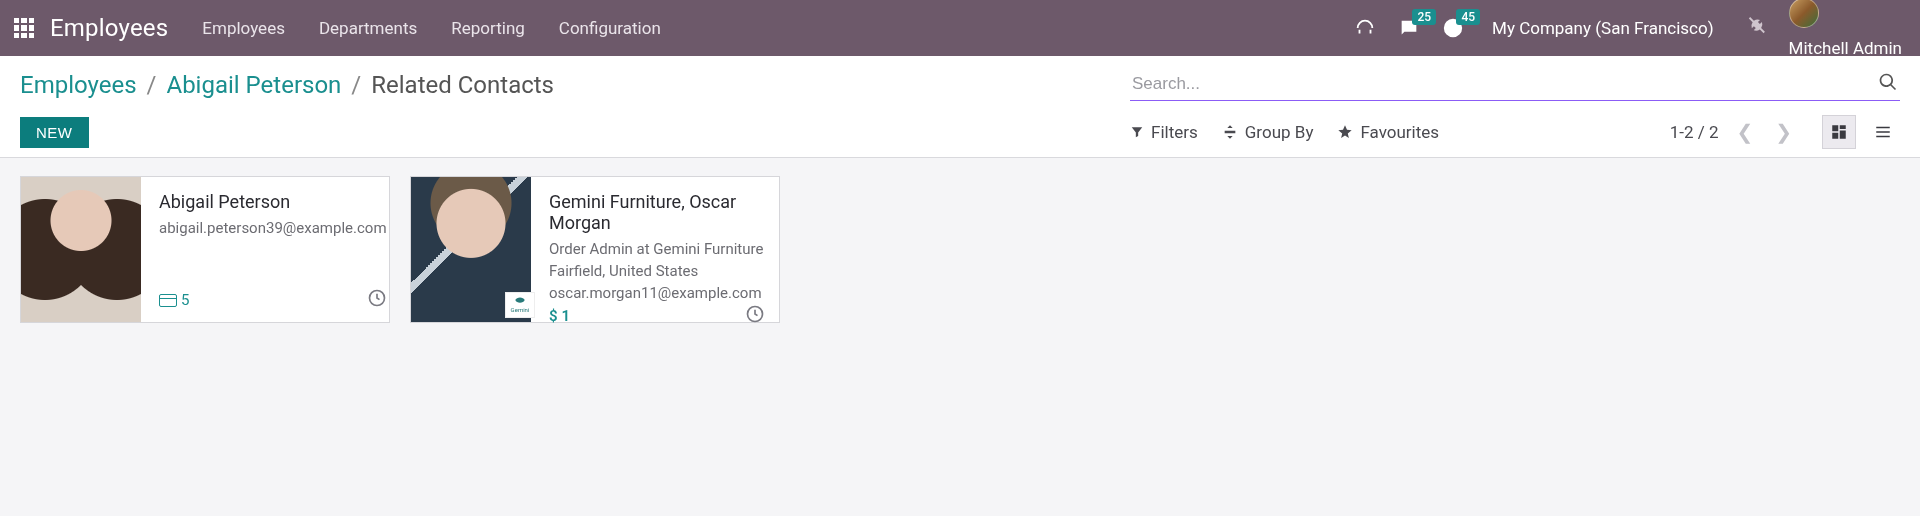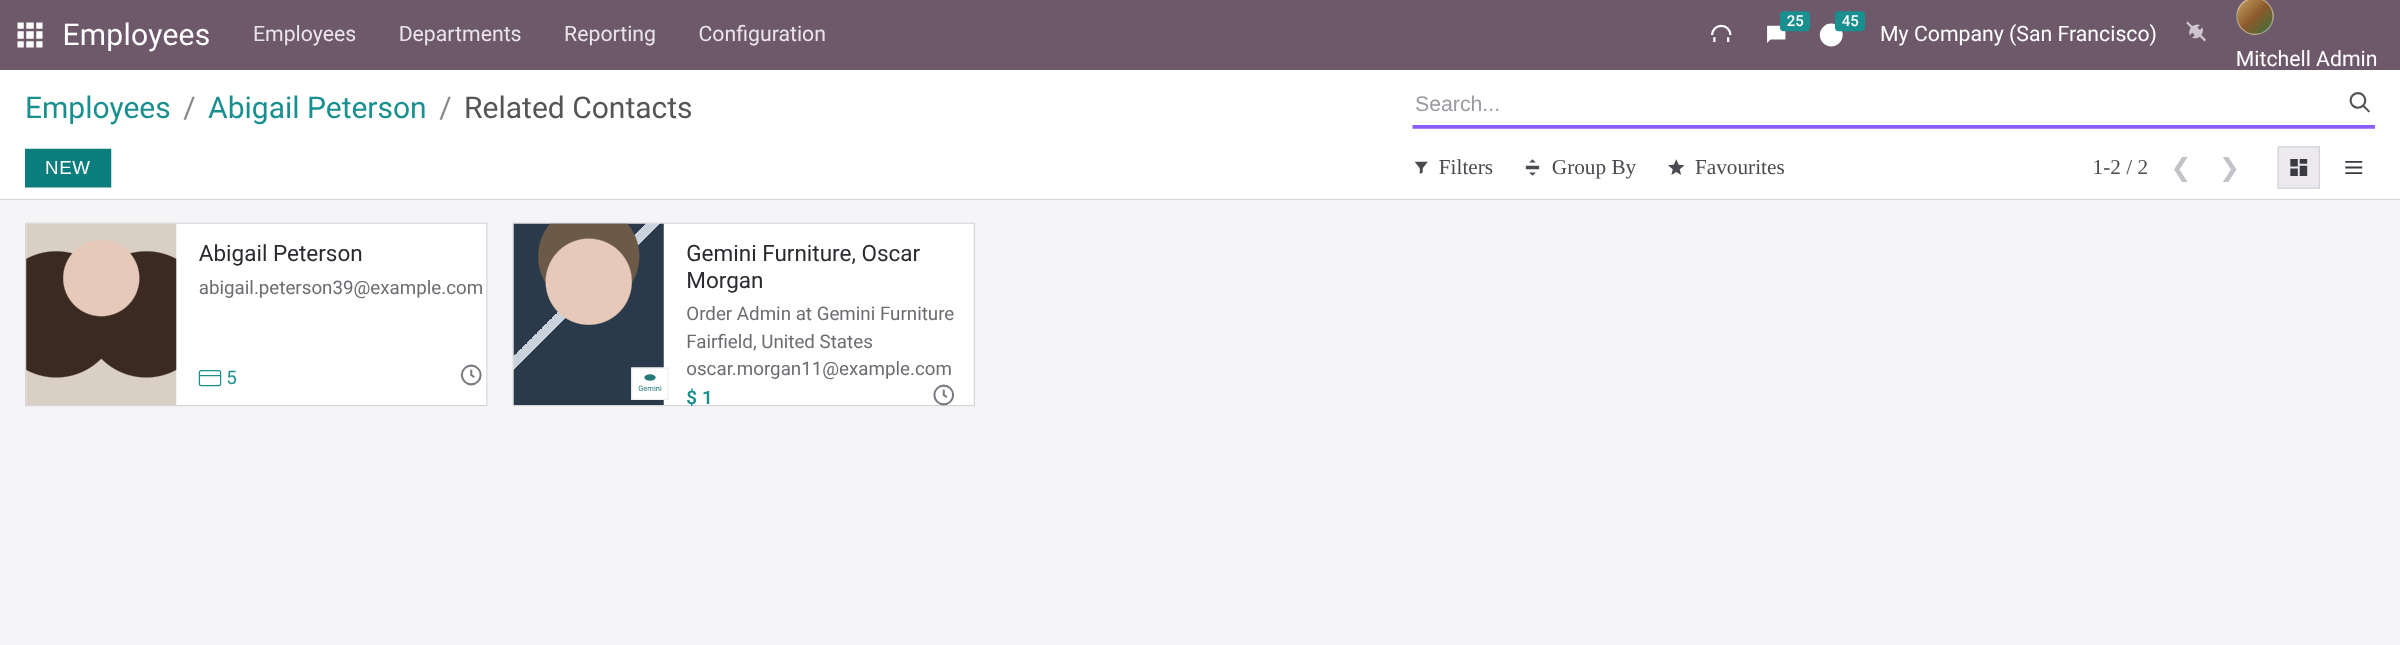--- a/index.html
+++ b/index.html
@@ -45,21 +45,21 @@
   .badge {
     position: absolute;
     top: -8px; right: -16px;
     background: #1a8f8f;
     color: #fff;
     font-size: 12px;
     padding: 1px 5px;
     border-radius: 3px;
     font-weight: 500;
   }
-  .company-name { font-size: 17px; color: #fff; margin-right: 13px; cursor: pointer; }
+  .company-name { font-size: 17px; color: #fff; margin-right: 25px; cursor: pointer; }
   .tools-icon { margin-right: 16px; cursor: pointer; }
   .user-block { display: flex; align-items: flex-start; gap: 10px; cursor: pointer; flex-direction: column; }
   .user-avatar {
     width: 30px; height: 30px; border-radius: 50%;
     background: linear-gradient(135deg,#c9a063 0%, #8b5a2b 50%, #3b6e3b 100%);
     border: 1px solid rgba(255,255,255,.4);
   }
   .user-name { font-size: 17px; }
 
   
@@ -70,21 +70,21 @@
   }
   .cp-row1 { display: flex; align-items: center; }
   .breadcrumb { font-size: 24px; display: flex; align-items: center; gap: 10px; }
   .crumb-link { color: #1a8f8f; cursor: pointer; }
   .crumb-sep { color: #888; }
   .crumb-active { color: #555; }
   .cp-search {
     margin-left: auto;
     width: 770px;
     position: relative;
-    border-bottom: 3px solid #8b5cf6;
+    border-bottom: 1px solid #8b5cf6;
     display: flex;
     align-items: center;
     padding: 4px 2px;
   }
   .cp-search input {
     border: none;
     outline: none;
     font-size: 17px;
     width: 100%;
     color: #333;
@@ -101,21 +101,20 @@
     font-size: 15px;
     letter-spacing: .5px;
     cursor: pointer;
   }
   .search-options {
     margin-left: auto;
     display: flex;
     align-items: center;
     gap: 28px;
     width: 770px;
-    font-family: Liberation Serif, serif;
   }
   .opt { display: flex; align-items: center; gap: 7px; color: #4a4a50; font-size: 17px; cursor: pointer; }
   .opt-group { display: flex; align-items: center; gap: 24px; }
   .pager-block { display: flex; align-items: center; gap: 14px; margin-left: auto; }
   .pager-text { color: #4a4a50; font-size: 17px; cursor: pointer; }
   .pager-arrow { color: #c2c2c8; font-size: 20px; cursor: pointer; padding: 0 4px; }
   .view-switch { display: flex; gap: 10px; margin-left: 12px; }
   .view-btn {
     width: 34px; height: 34px;
     display: flex; align-items: center; justify-content: center;

